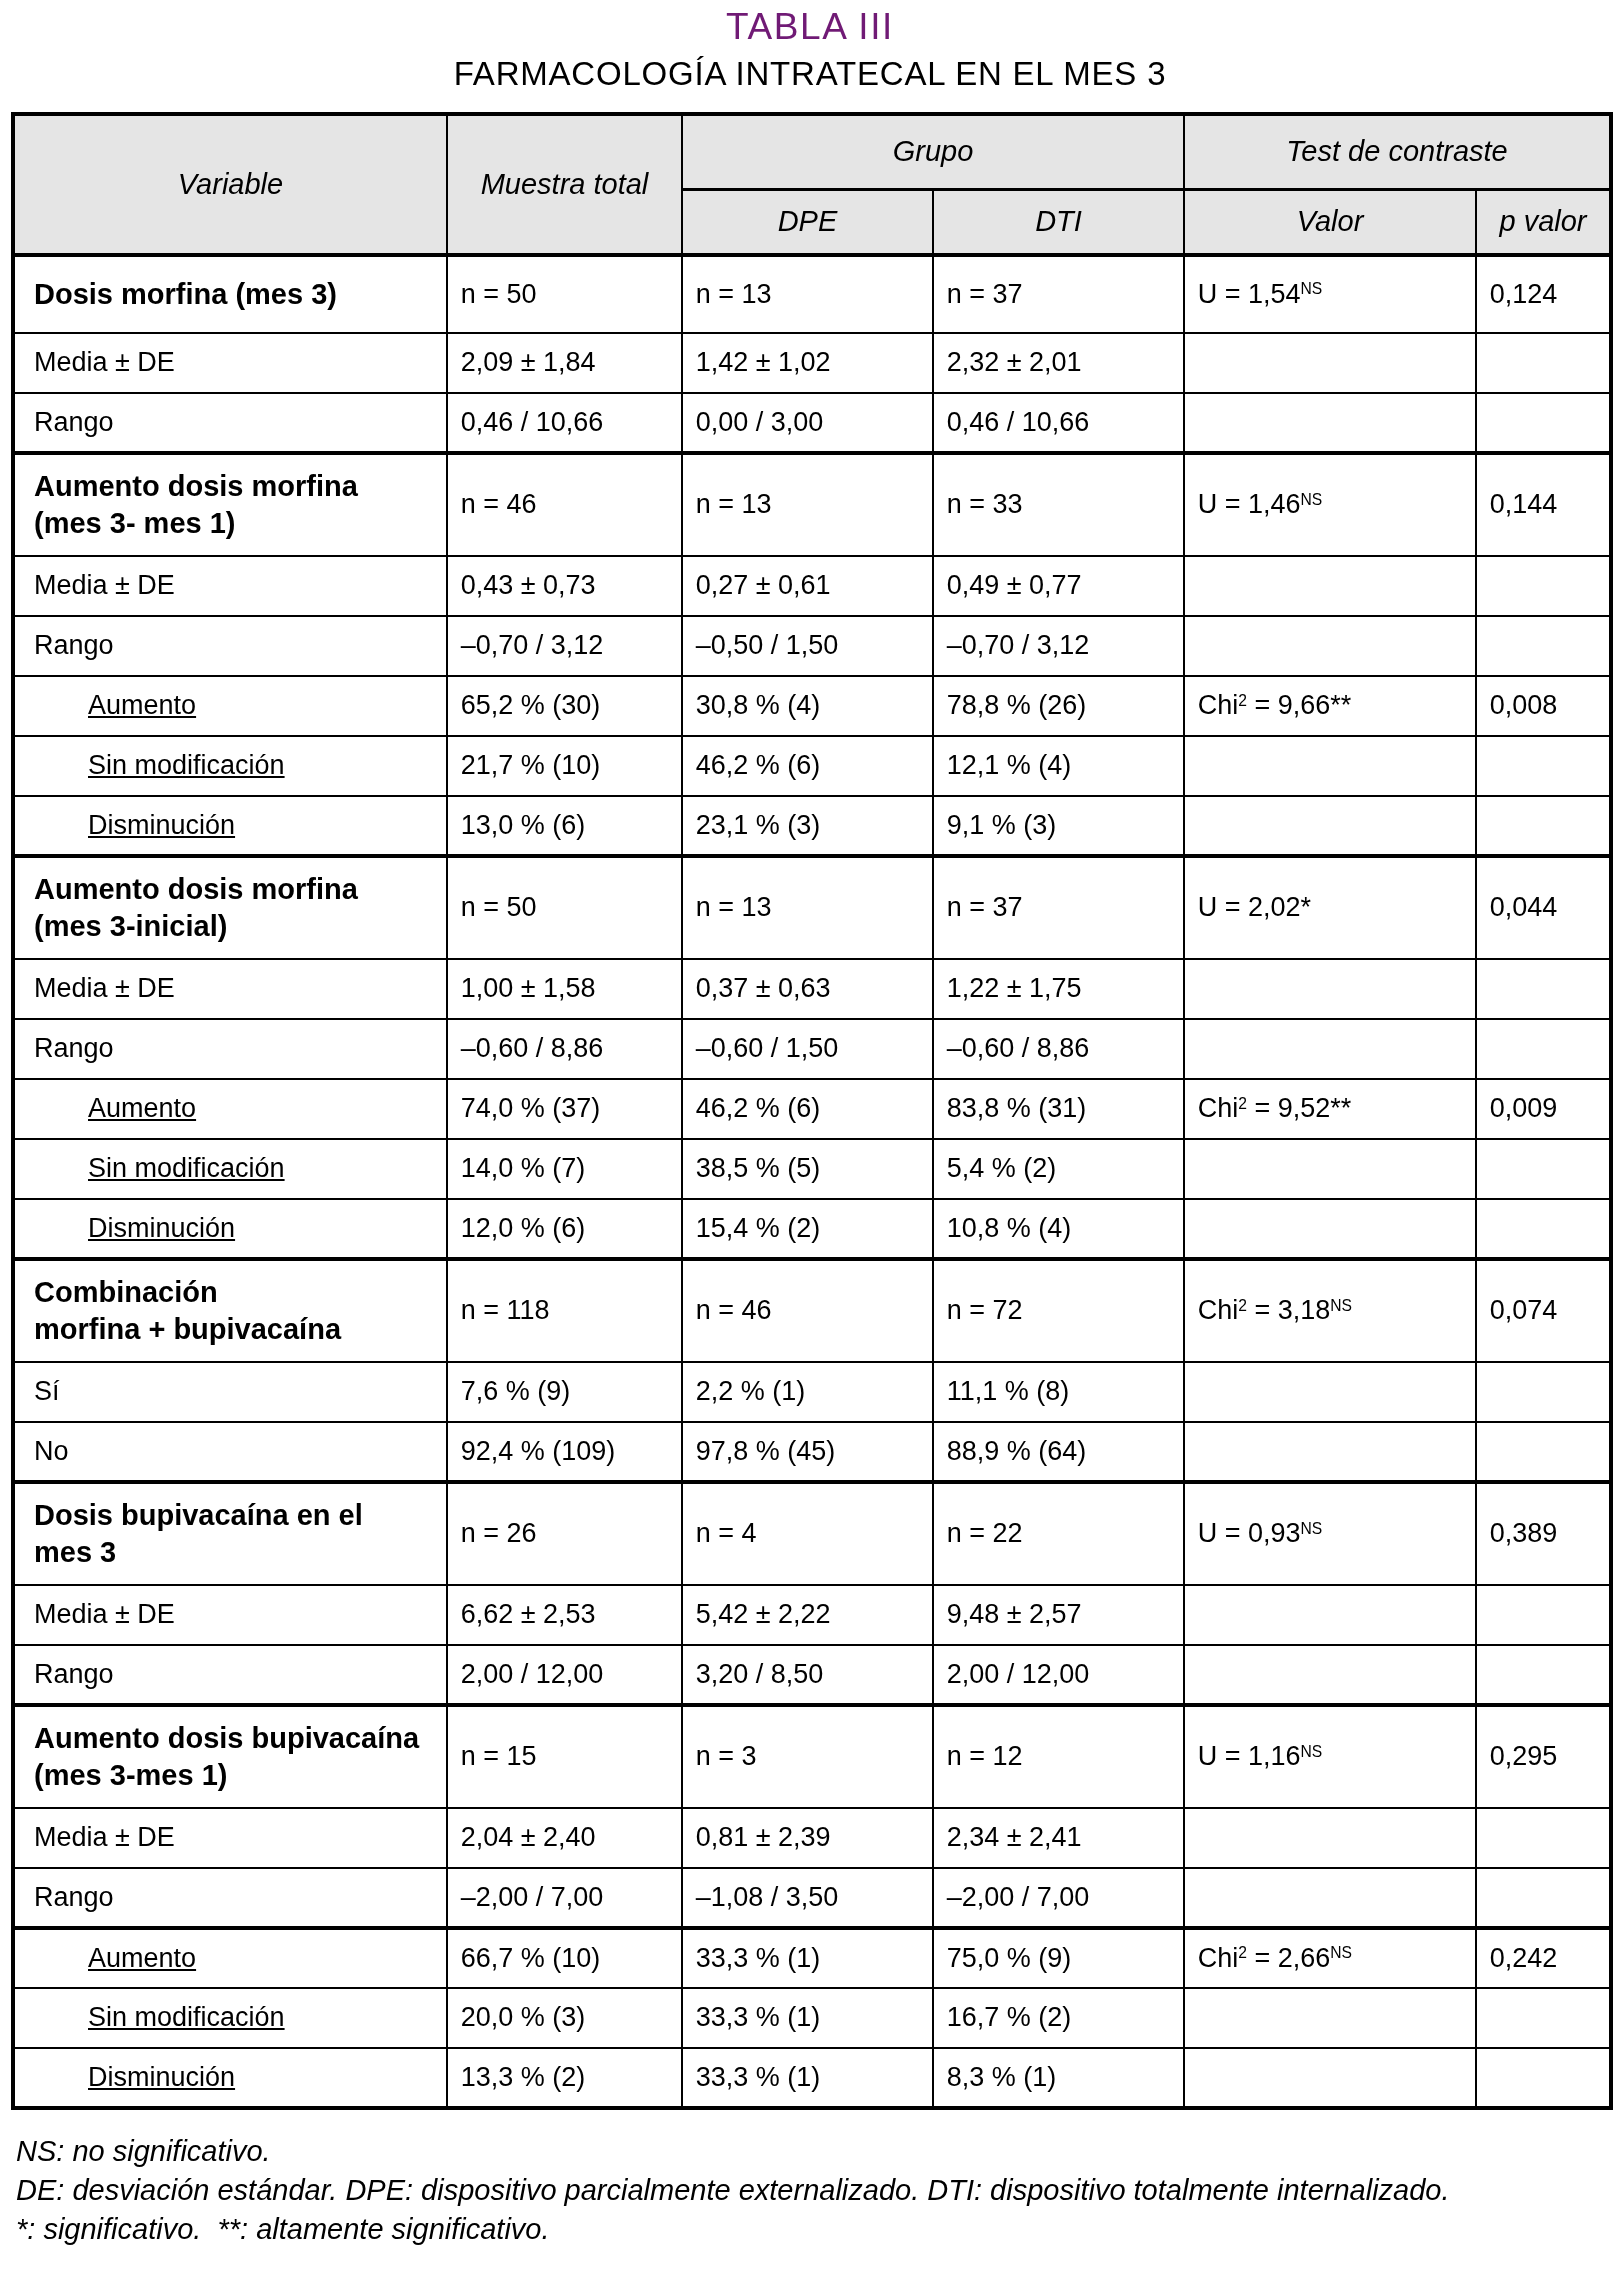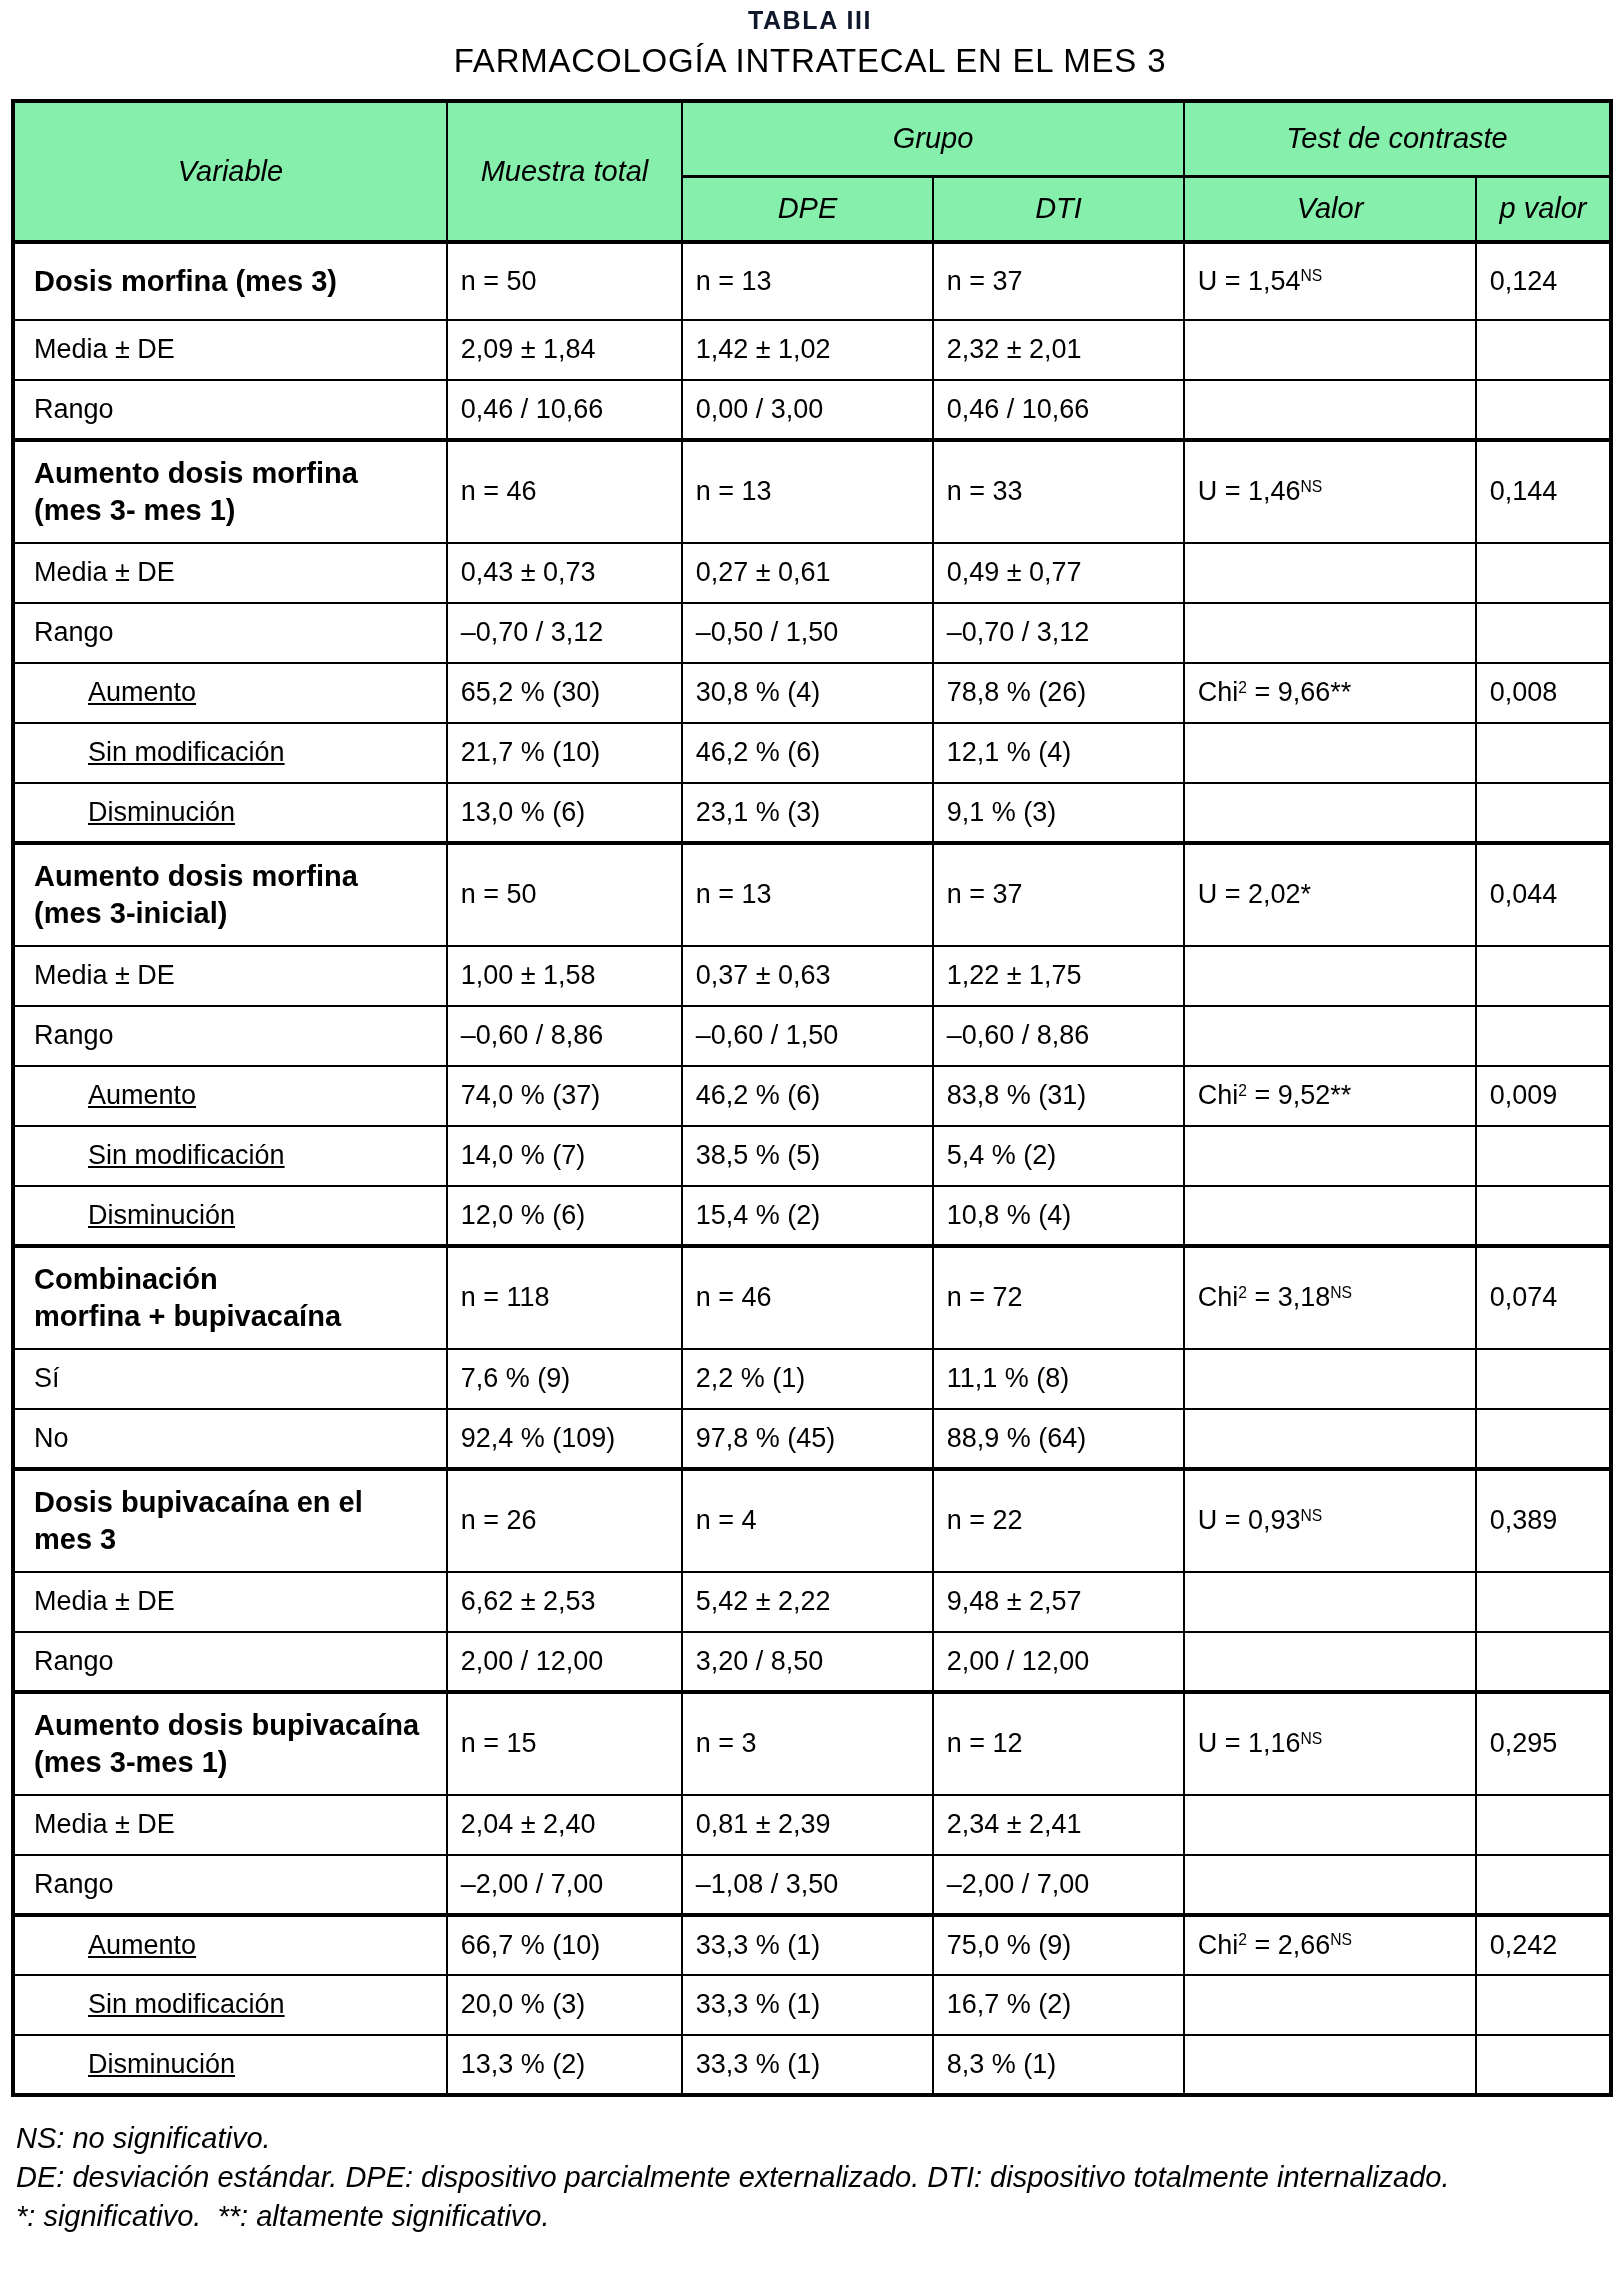--- a/index.html
+++ b/index.html
@@ -10,23 +10,23 @@
     font-family: "Liberation Sans", sans-serif;
     color: #000;
     position: relative;
     overflow: hidden;
   }
   .page { width: 1620px; height: 2295px; }
 
   
   .title-block { padding-top: 6.4px; text-align: center; }
   .table-title {
-    font-size: 25px;
-    font-weight: bold;
-    color: #0f172a;
+    font-size: 37px;
+    font-weight: normal;
+    color: #701a75;
     letter-spacing: 1.6px;
   }
   .table-subtitle {
     font-size: 33px;
     font-weight: normal;
     color: #000;
     letter-spacing: 0.8px;
     margin-top: 6.4px;
     text-align: center;
   }
@@ -43,21 +43,21 @@
     border: 2.4px solid #000;
     vertical-align: middle;
     text-align: left;
     padding: 0 12.7px;
     font-size: 27px;
     font-weight: normal;
     line-height: 1.22;
     overflow: hidden;
   }
   thead th {
-    background: #86efac;
+    background: #e5e5e5;
     font-style: italic;
     font-size: 29px;
     text-align: center;
     padding: 0 6.4px;
   }
   tr.head-1 { height: 76px; }
   tr.head-2 { height: 65px; }
   thead th.span-group { border-bottom: 3.2px solid #000; }
   thead tr.head-2 th { border-bottom: 4px solid #000; }
   thead th.rowspan-cell { border-bottom: 4px solid #000; }

